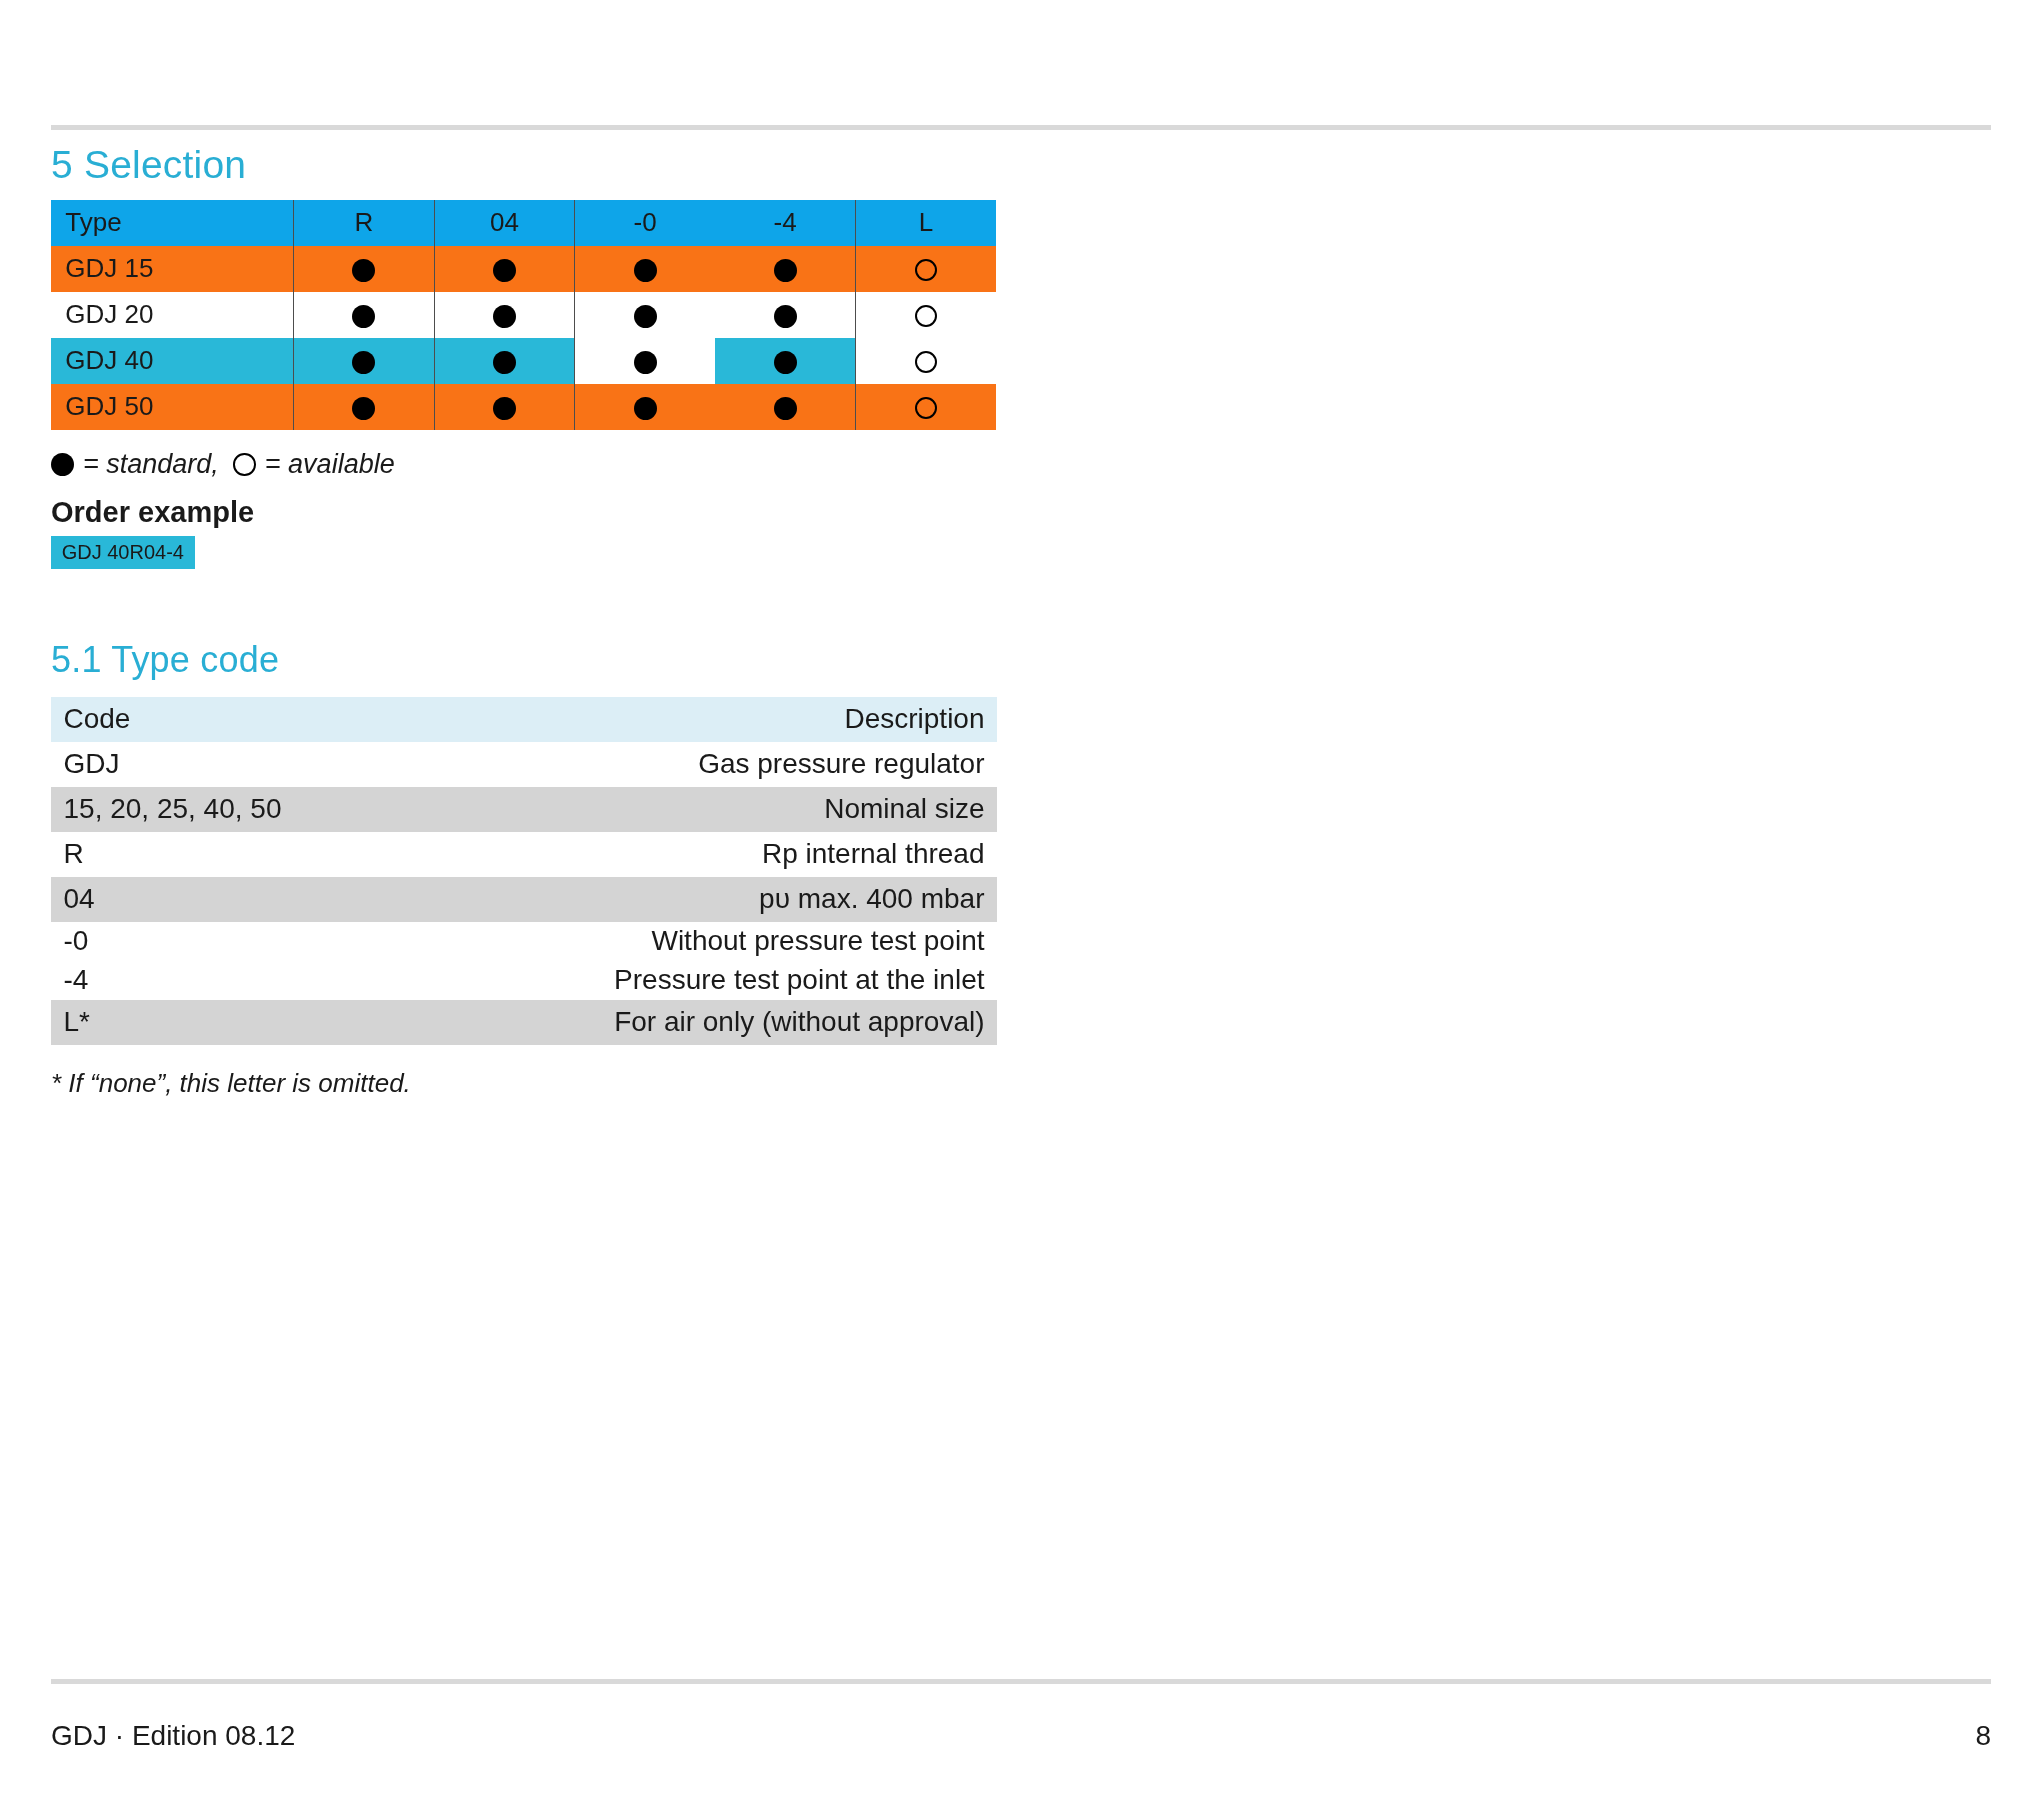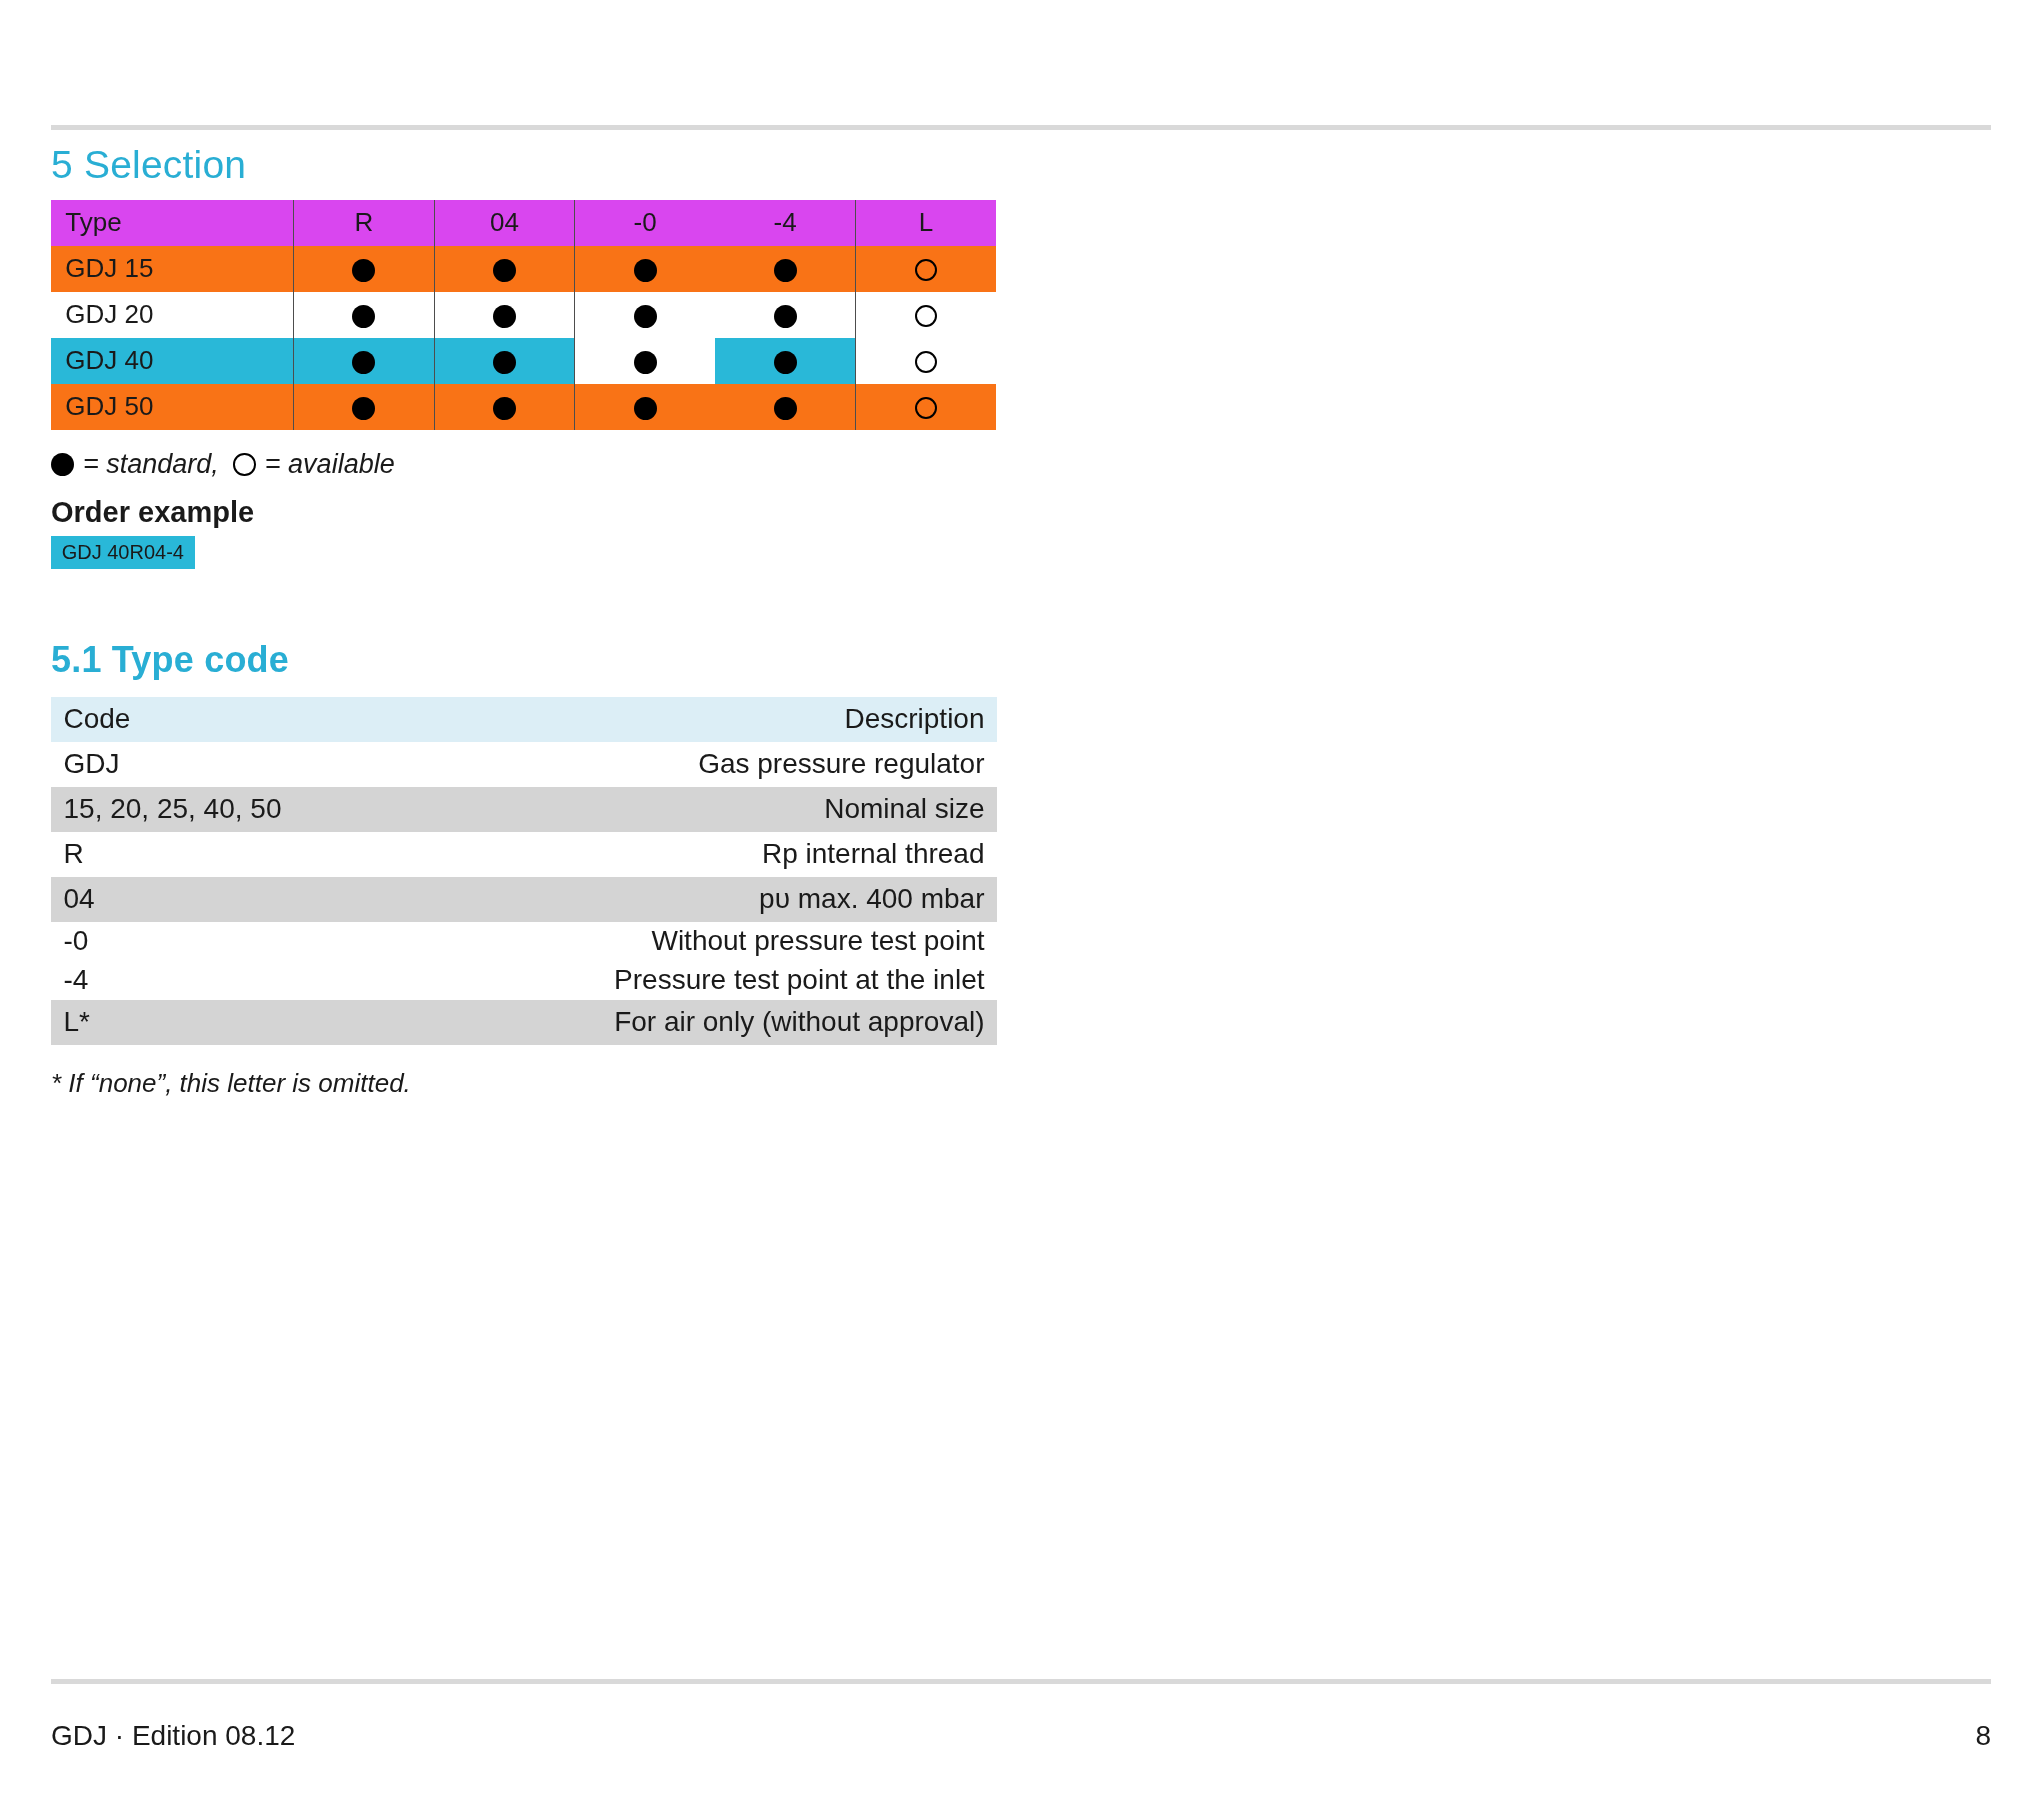--- a/index.html
+++ b/index.html
@@ -40,21 +40,21 @@
 
   h1.section-title {
     font-size: 39px;
     font-weight: normal;
     color: #29aed4;
     margin: 0 0 12.5px 0;
     letter-spacing: 0.2px;
   }
   h2.subsection-title {
     font-size: 36px;
-    font-weight: bold;
+    font-weight: normal;
     color: #29aed4;
     margin: 16px 0 16px 0;
     letter-spacing: 0.2px;
   }
 
   
   table.sel {
     border-collapse: collapse;
     width: 945px;
     table-layout: fixed;
@@ -68,21 +68,21 @@
     padding: 0;
     text-align: center;
     vertical-align: middle;
     color: #1a1a1a;
   }
   table.sel th.type-h, table.sel td.type-c {
     text-align: left;
     padding-left: 14.3px;
   }
   table.sel thead th {
-    background: #d946ef;
+    background: #0ea5e9;
   }
   table.sel tbody tr.shade td { background: #f97316; }
   table.sel tbody tr.plain td { background: #ffffff; }
   table.sel td.hl { background: #29b8d8 !important; }
   table.sel tbody tr.hl-row td.type-c { background: #29b8d8 !important; }
   table.sel td.sep { border-left: 1.8px solid #4d4d4d; }
   table.sel th.sep { border-left: 1.8px solid #4d4d4d; }
 
   .dot-filled, .dot-open {
     display: inline-block;

